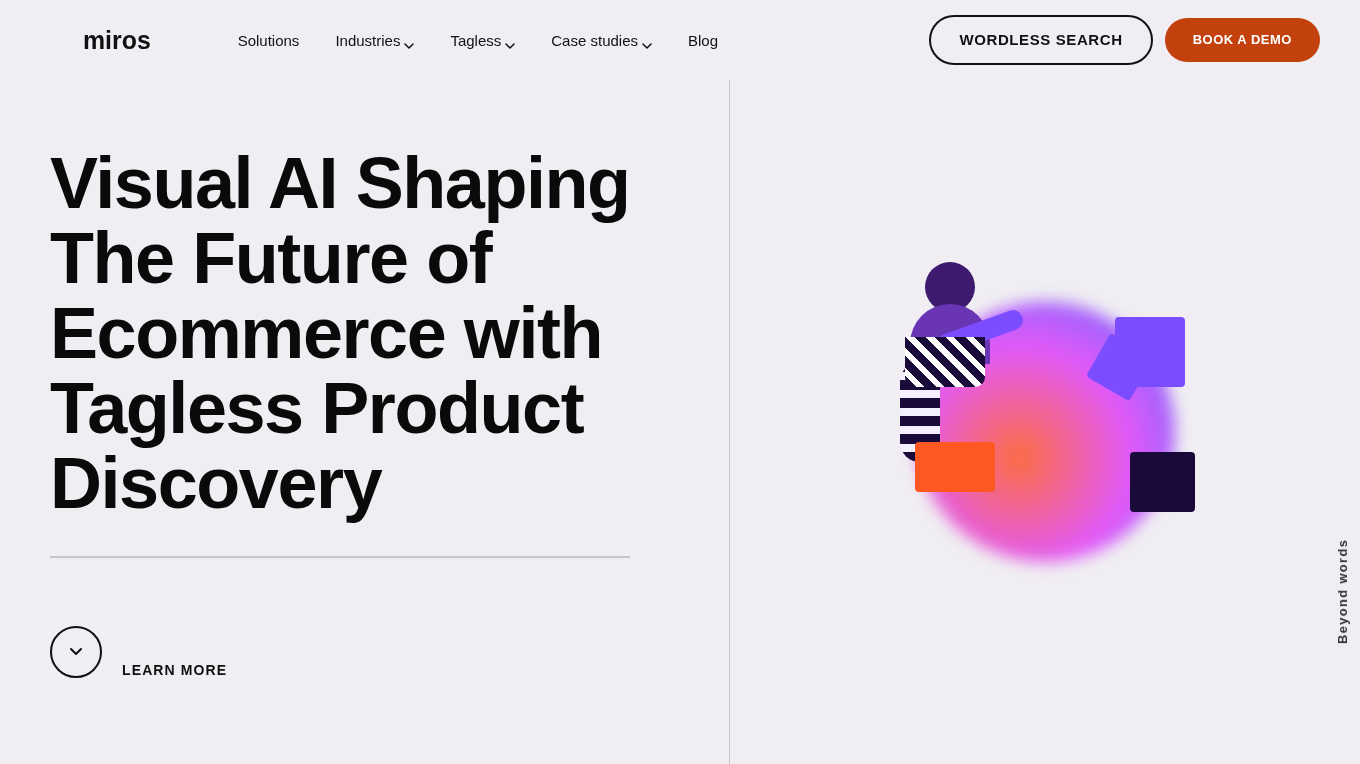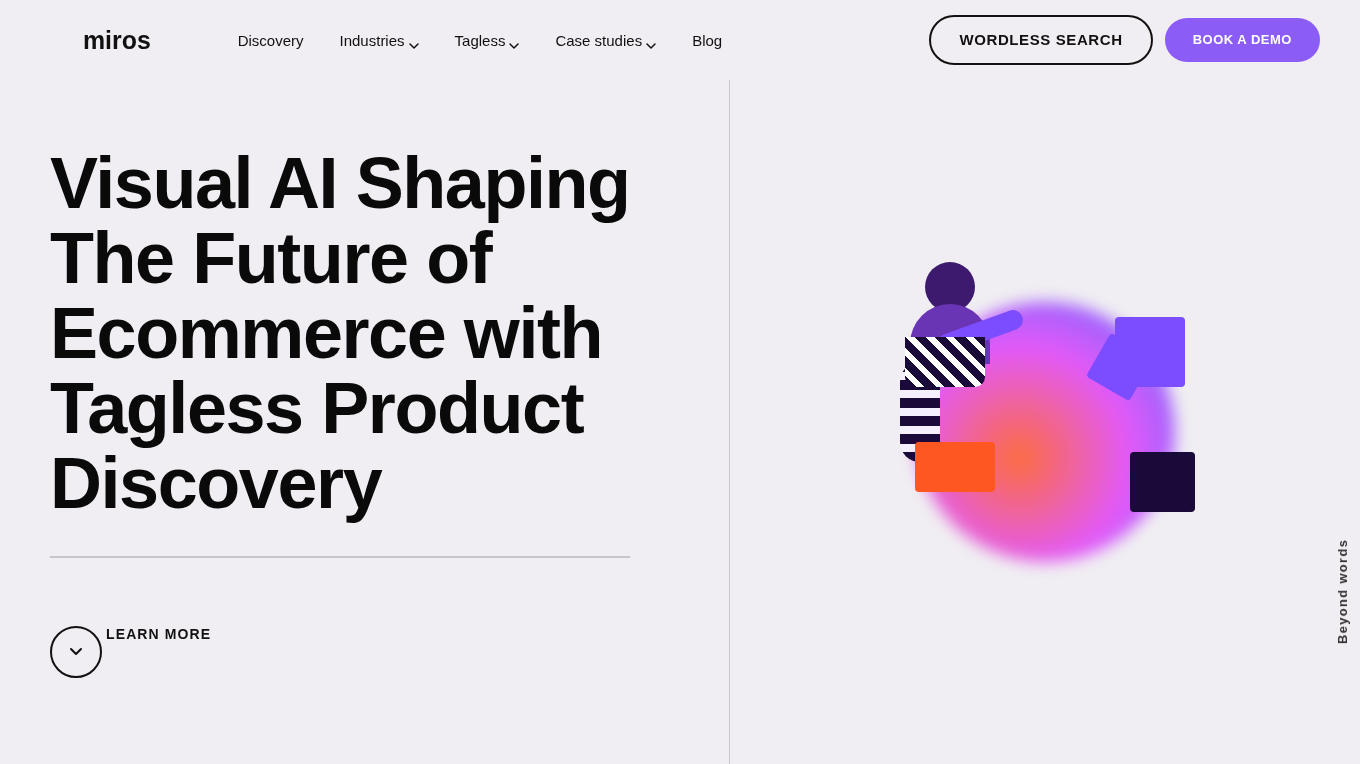--- a/index.html
+++ b/index.html
@@ -77,21 +77,21 @@
       cursor: pointer;
       color: #111;
       line-height: 1.2;
       text-align: center;
     }
 
     .btn-book {
       padding: 14px 28px;
       border: none;
       border-radius: 50px;
-      background: #8b5cf6;
+      background: #c2410c;
       font-size: 13px;
       font-weight: 700;
       letter-spacing: 0.04em;
       text-transform: uppercase;
       cursor: pointer;
       color: #fff;
       line-height: 1.2;
       text-align: center;
     }
 
@@ -132,22 +132,22 @@
     .hero-subtitle {
       font-size: 18px;
       line-height: 1.6;
       color: #1a1a1a;
       max-width: 540px;
       font-weight: 400;
     }
 
     .hero-cta {
       display: flex;
-      align-items: flex-start;
-      gap: 4px;
+      align-items: flex-end;
+      gap: 20px;
       margin-top: 40px;
     }
 
     .btn-circle {
       width: 52px;
       height: 52px;
       border-radius: 50%;
       border: 2px solid #111;
       background: transparent;
       display: flex;
@@ -347,21 +347,21 @@
 
 <nav>
   <div class="nav-logo">
     <svg viewBox="0 0 120 36" fill="none" xmlns="http://www.w3.org/2000/svg">
       <text x="0" y="28" font-family="Arial Black, Arial" font-weight="900" font-size="28" fill="#111">miros</text>
     </svg>
   </div>
 
   <div class="nav-links">
     <a class="nav-link">
-      <span>Discovery</span>
+      <span>Solutions</span>
     </a>
     <a class="nav-link">
       <span>Industries</span>
       <span class="chevron">
         <svg viewBox="0 0 10 6" fill="none">
             <path d="M1 1l4 4 4-4" stroke="#111" stroke-width="1.5" stroke-linecap="round" stroke-linejoin="round"></path>
           </svg>
       </span>
     </a>
     <a class="nav-link">

